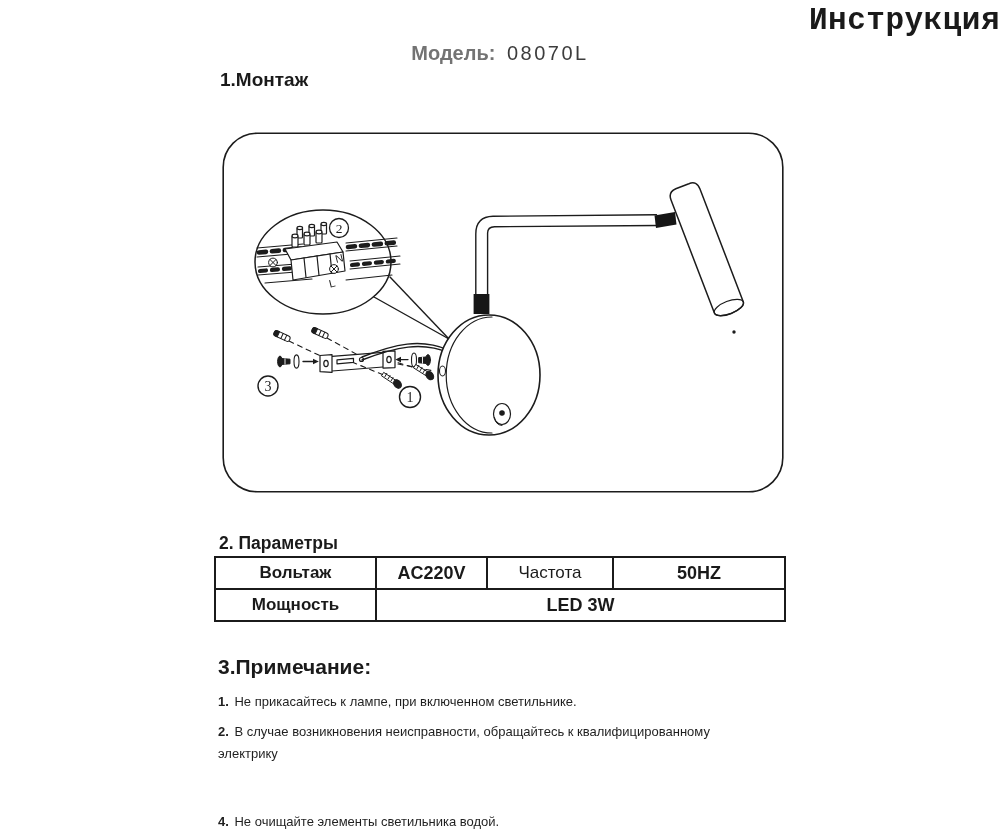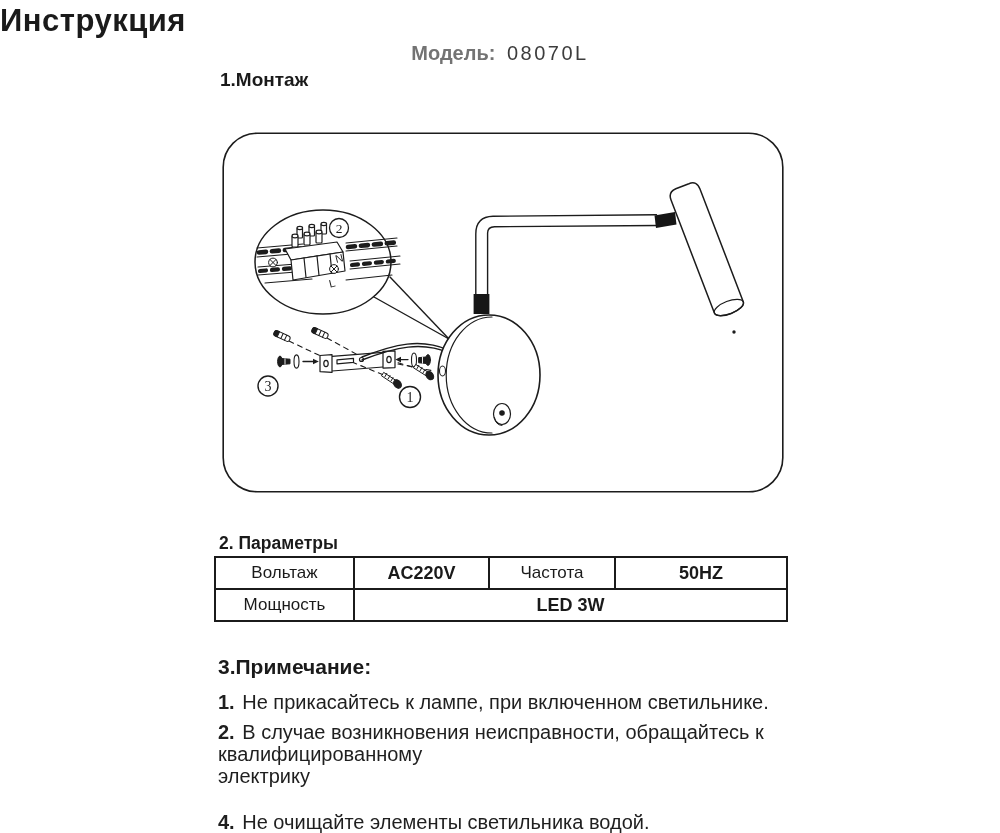--- a/index.html
+++ b/index.html
@@ -9,24 +9,25 @@
     width: 1000px;
     height: 833px;
     background: #ffffff;
     font-family: "Liberation Sans", sans-serif;
     color: #1a1a1a;
     overflow: hidden;
   }
   .title {
     position: absolute;
     top: 3px; left: 0; width: 100%;
-    text-align: left;
+    text-align: right;
     font-size: 31px;
     font-weight: bold;
     letter-spacing: 0.5px;
+    font-family: Liberation Mono, monospace;
   }
   .model-line {
     position: absolute;
     top: 42px; left: 0; width: 100%;
     text-align: center;
     font-size: 20px;
   }
   .model-label { font-weight: bold; color: #737373; }
   .model-value { color: #3c3c3c; letter-spacing: 2.5px; margin-left: 6px; font-weight: normal; }
   .h-montage {
@@ -49,37 +50,37 @@
     width: 564px;
     font-size: 17px;
   }
   table.params td {
     border: 2px solid #1b1b1b;
     height: 32px;
     text-align: center;
     vertical-align: middle;
     padding: 0 4px;
   }
-  td.c1 { width: 139px; }
-  td.c2 { width: 135px; }
+  td.c1 { width: 161px; font-weight: bold; }
+  td.c2 { width: 111px; }
   td.c3 { width: 126px; }
   td.c4 { width: 172px; }
   td.bold { font-weight: bold; font-size: 18px; }
   td.power-val { text-align: left; padding-left: 36px; }
 
   .h-notes {
     position: absolute;
     left: 218px; top: 655px;
     font-size: 21px; font-weight: bold;
   }
   .note {
     position: absolute;
     left: 218px;
     width: 584px;
-    font-size: 20px;
+    font-size: 13px;
     line-height: 22px;
     color: #1f1f1f;
   }
   .note b { font-weight: bold; margin-right: 2px; }
   .note span { white-space: pre-line; }
   .note-1 { top: 691px; }
   .note-2 { top: 721px; }
   .note-3 { top: 765px; }
   .note-4 { top: 811px; }
 </style>

